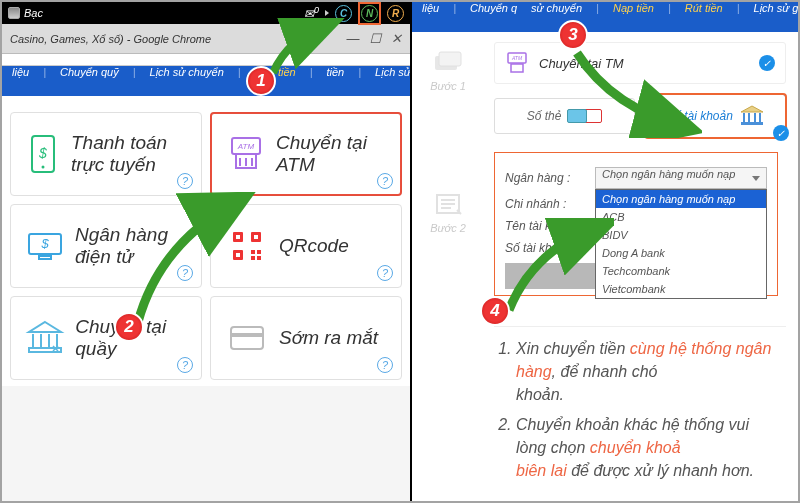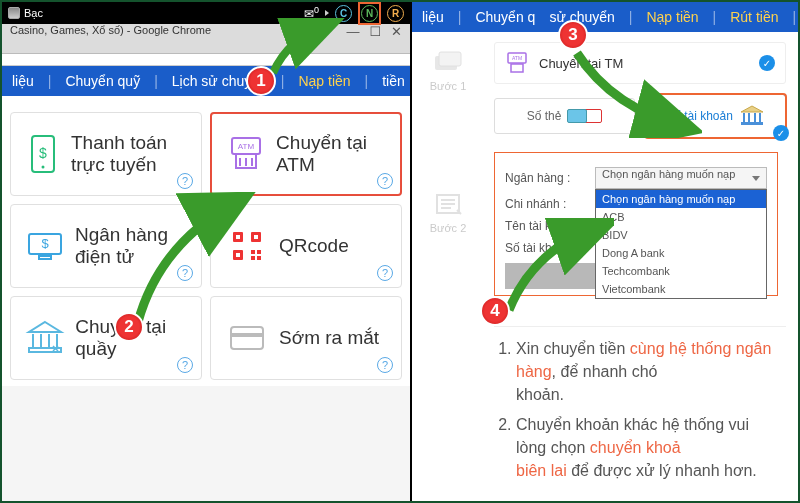--- a/index.html
+++ b/index.html
@@ -1,42 +1,42 @@
 <!DOCTYPE html>
 <html><head>
 <meta charset="utf-8">
 <style>
   * { box-sizing: border-box; margin: 0; padding: 0; }
   body { font-family: Arial, sans-serif; font-size: 12px; color: #333; background: #fff; }
-  .wrap { width: 800px; height: 503px; border: 2px solid #14532d; position: relative; overflow: hidden; display: flex; }
+  .wrap { width: 800px; height: 503px; border: 2px solid #a3a3a3; position: relative; overflow: hidden; display: flex; font-style: italic; }
   .left, .right { position: relative; overflow: hidden; }
   .left { width: 410px; border-right: 2px solid #000; background: #f5f5f5; }
   .right { flex: 1; background: #fff; }
 
   
   .topbar { background: #000; color: #fff; height: 22px; display:flex; align-items:center; justify-content:space-between; padding: 0 6px; font-size: 11px; }
   .topbar .tleft { display:flex; align-items:center; gap:4px; }
   .tier-icon { width:12px; height:12px; border:1px solid #aaa; border-radius:2px; background: linear-gradient(#888,#ccc);}
   .topbar .tright { display:flex; align-items:center; gap:6px; }
   .mail { font-size:12px; }
   .badge-c, .badge-n, .badge-r { width:17px; height:17px; border-radius:50%; border:1.5px solid; display:flex; align-items:center; justify-content:center; font-size:10px; font-weight:bold; }
   .badge-c { border-color:#5bc0de; color:#5bc0de; }
   .badge-n { border-color:#5cb85c; color:#5cb85c; }
   .badge-r { border-color:#f0ad4e; color:#f0ad4e; }
   .red-box-n { border:2px solid #e63; padding:1px; display:flex; align-items:center; }
   .caret-r { width:0;height:0;border-top:3px solid transparent;border-bottom:3px solid transparent;border-left:4px solid #ccc;}
 
   
-  .chrome-line { height: 30px; background: #dcdcdc; display:flex; align-items:flex-start; justify-content:space-between; padding: 0 8px; border-bottom:1px solid #bbb; }
+  .chrome-line { height: 30px; background: #dcdcdc; display:flex; align-items:center; justify-content:space-between; padding: 0 8px; border-bottom:1px solid #bbb; }
   .chrome-tab { font-size: 11px; color:#333; }
   .chrome-ctrls { display:flex; gap:10px; color:#555; font-size:13px; }
   .chrome-under { height:12px; background:#fff; border-bottom:1px solid #ccc; }
 
   
-  .bluebar { background: #1a5dc9; color:#fff; height:30px; display:flex; align-items:center; gap:14px; padding: 0 10px; font-size:14px; white-space:nowrap; overflow:hidden; }
+  .bluebar { background: #1a5dc9; color:#fff; height:30px; display:flex; gap:14px; padding: 0 10px; font-size:11px; white-space:nowrap; overflow:hidden; }
   .bluebar .sep { color: rgba(255,255,255,0.5); }
   .bluebar .active { color:#ffd24d; position:relative; }
   .bluebar .active:after { content:""; position:absolute; left:50%; transform:translateX(-50%); bottom:-6px; width:0;height:0;border-left:5px solid transparent;border-right:5px solid transparent;border-top:5px solid #1a5dc9;}
 
   
   .cards { padding: 16px 8px 6px; display:grid; grid-template-columns:1fr 1fr; gap:8px; background:#fff; }
   .card { border:1px solid #e0e0e0; border-radius:4px; height:84px; position:relative; background:#fff; display:flex; align-items:center; gap:10px; padding-left:14px; }
   .card.highlight { outline:2px solid rgba(230,60,40,0.9); outline-offset:-2px; }
   .cicon { width:44px; height:44px; display:flex; align-items:center; justify-content:center; }
   .ctitle { font-size:19px; color:#333; }

